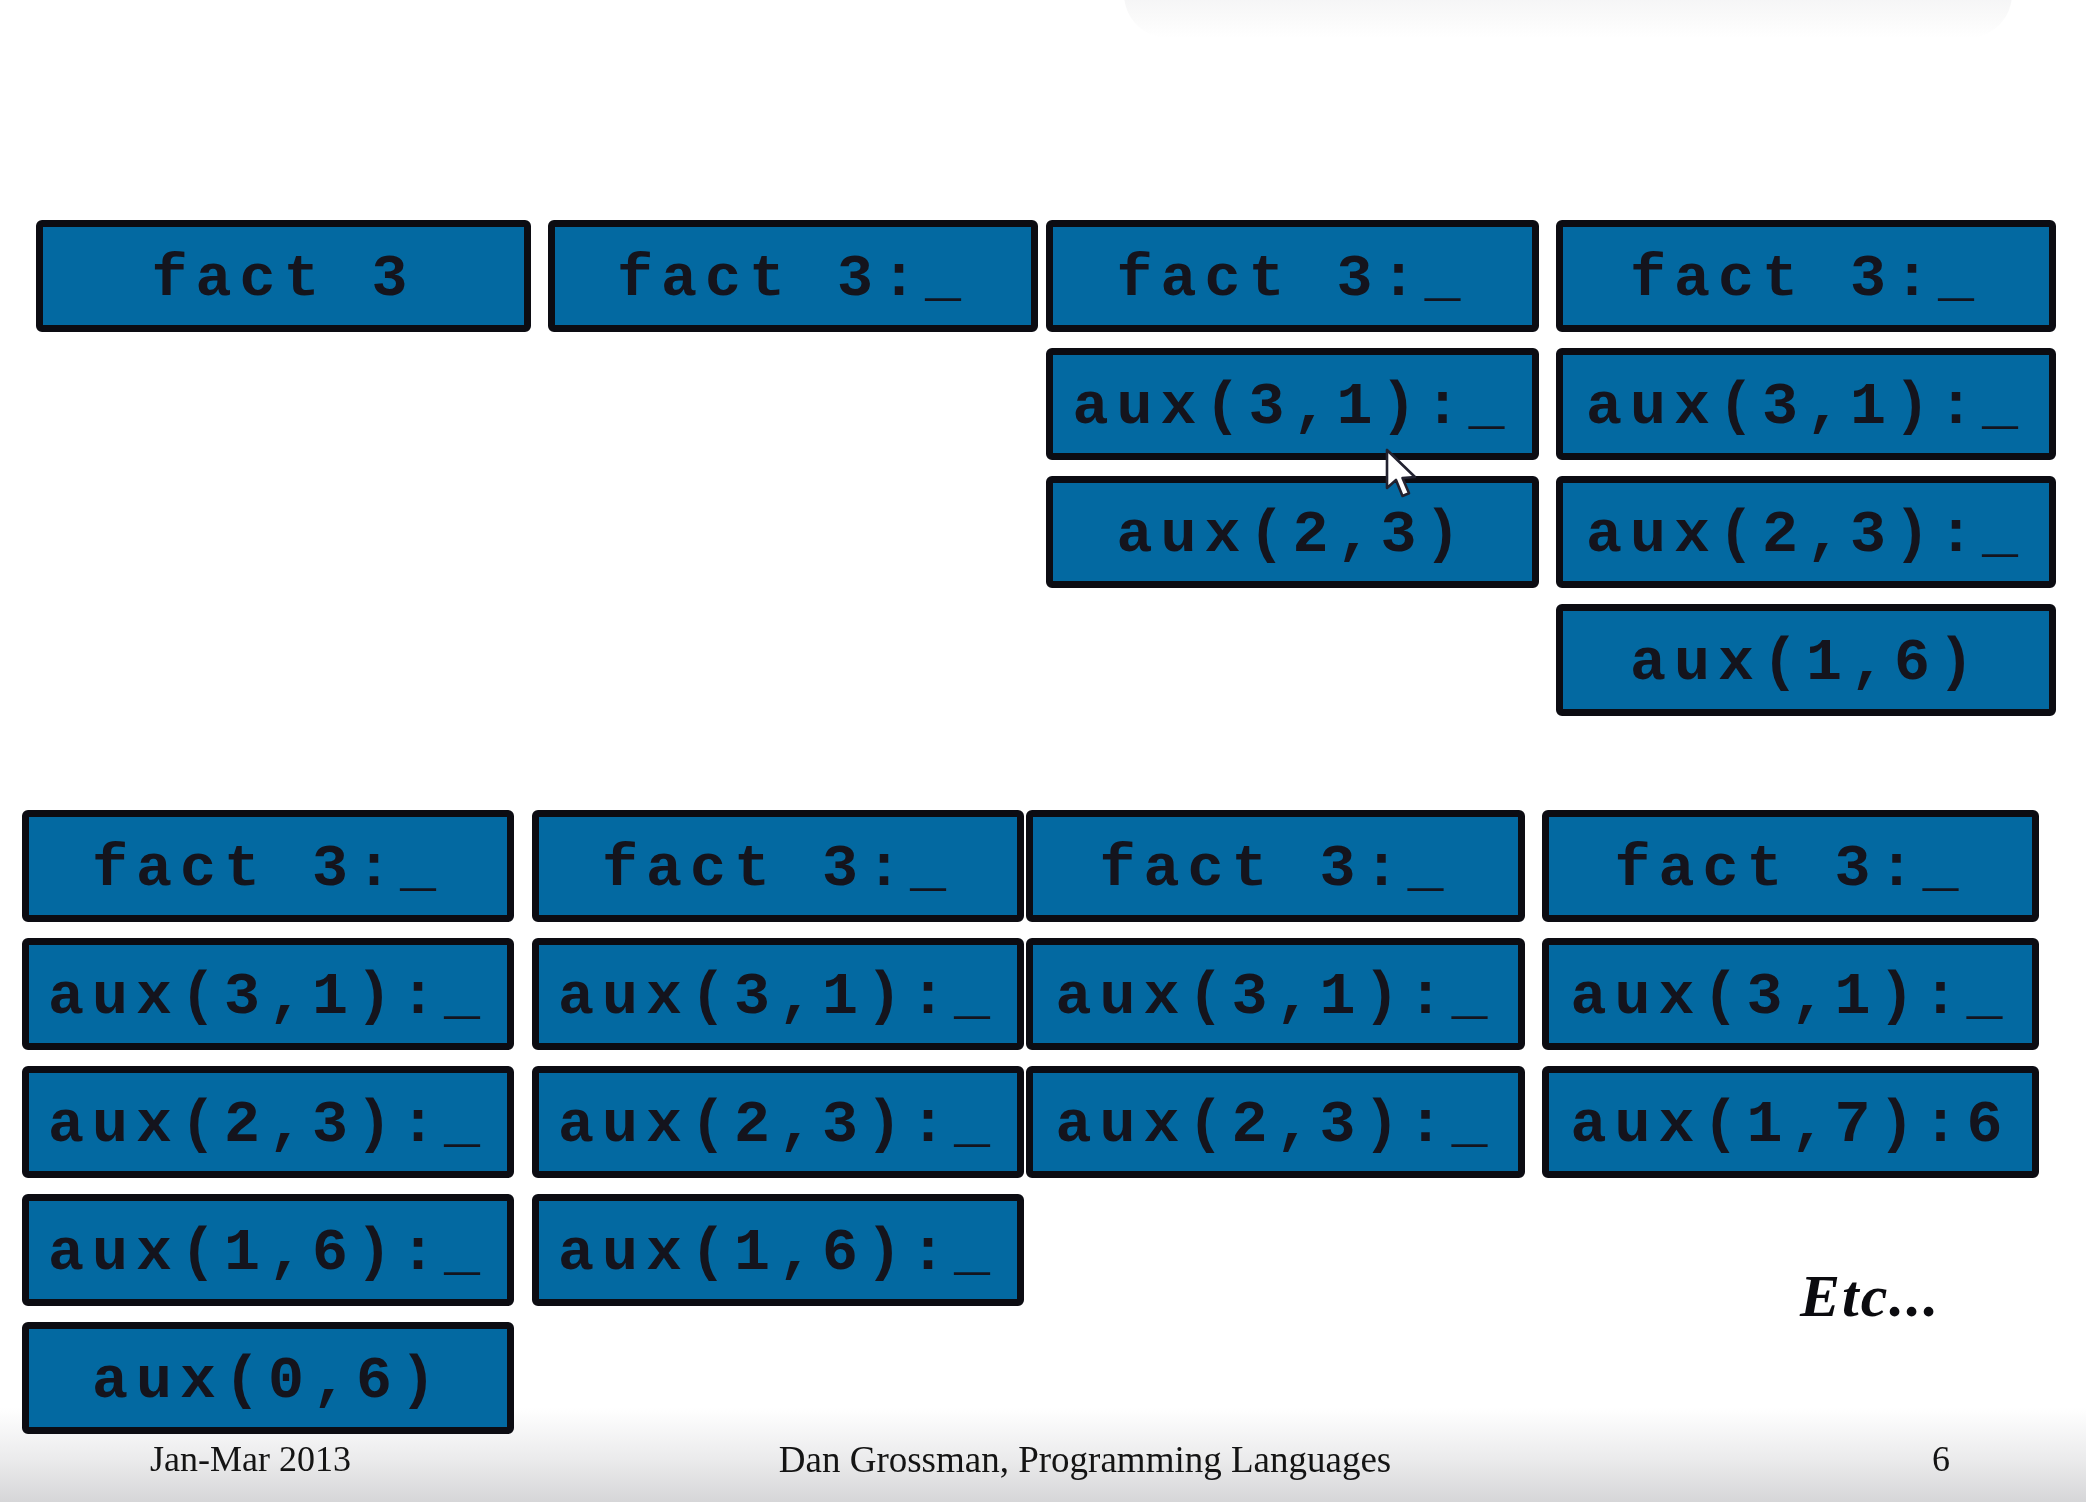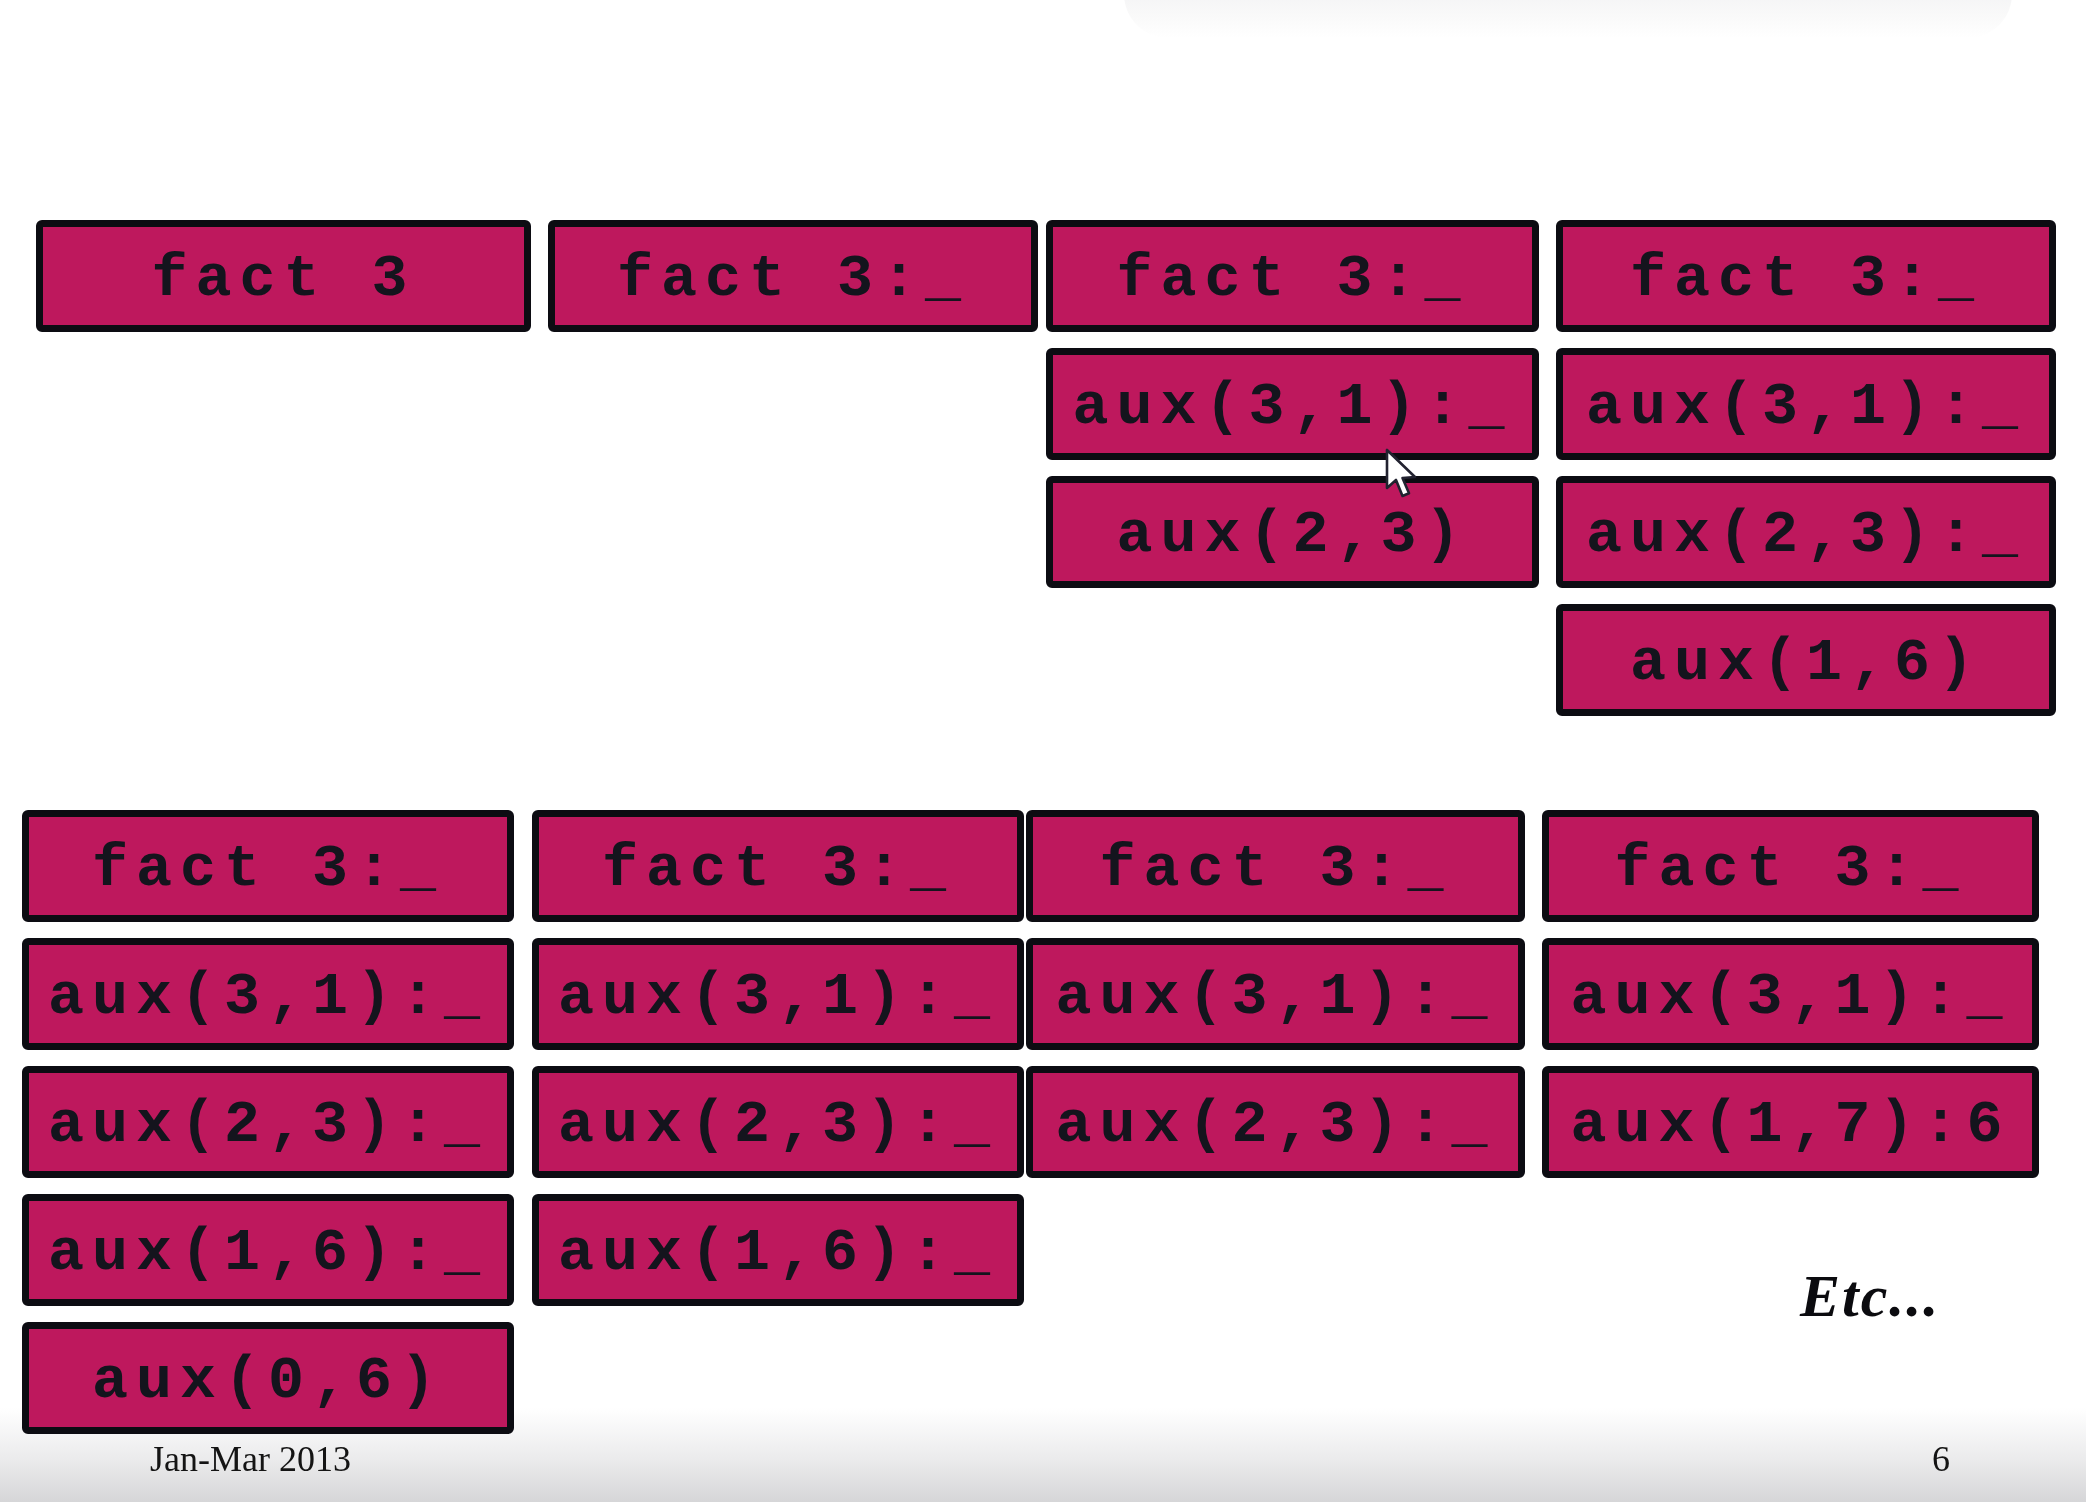--- a/index.html
+++ b/index.html
@@ -24,21 +24,21 @@
   }
   .slide-title{
     position:absolute;left:162px;top:36px;
     font-size:98px;font-style:italic;font-weight:400;
     color:#0b0b0f;letter-spacing:-1px;white-space:nowrap;margin:0;
   }
   .stack{position:absolute;display:flex;flex-direction:column;}
   .frame{
     box-sizing:border-box;
     height:112px;margin-bottom:16px;
-    background:#be185d;
+    background:#0369a1;
     border:7px solid #0c0c12;
     border-radius:6px;
     display:flex;align-items:center;justify-content:center;
     font-family:"Liberation Mono","DejaVu Sans Mono",monospace;
     font-weight:bold;font-size:60px;letter-spacing:8px;
     color:#14141d;white-space:pre;
     padding-top:5px;
   }
   .frame:last-child{margin-bottom:0;}
   
@@ -113,20 +113,21 @@
   <div class="stack stack-b4">
     <div class="frame">fact 3:_</div>
     <div class="frame">aux(3,1):_</div>
     <div class="frame">aux(1,7):6</div>
   </div>
 
   <div class="etc-label">Etc...</div>
 
   <div class="footer">
     <span class="footer-date">Jan-Mar 2013</span>
+    <span class="footer-center">Dan Grossman, Programming Languages</span>
     <span class="footer-page">6</span>
   </div>
 
   <svg class="cursor" viewBox="0 0 38 54">
     <path d="M3 2 L3 40 L12 32 L18.5 48 L25 45.2 L18.5 30 L31 29 Z" fill="#ffffff" stroke="#222230" stroke-width="2.6" stroke-linejoin="round"></path>
   </svg>
 
 </div>
 
 </body></html>

